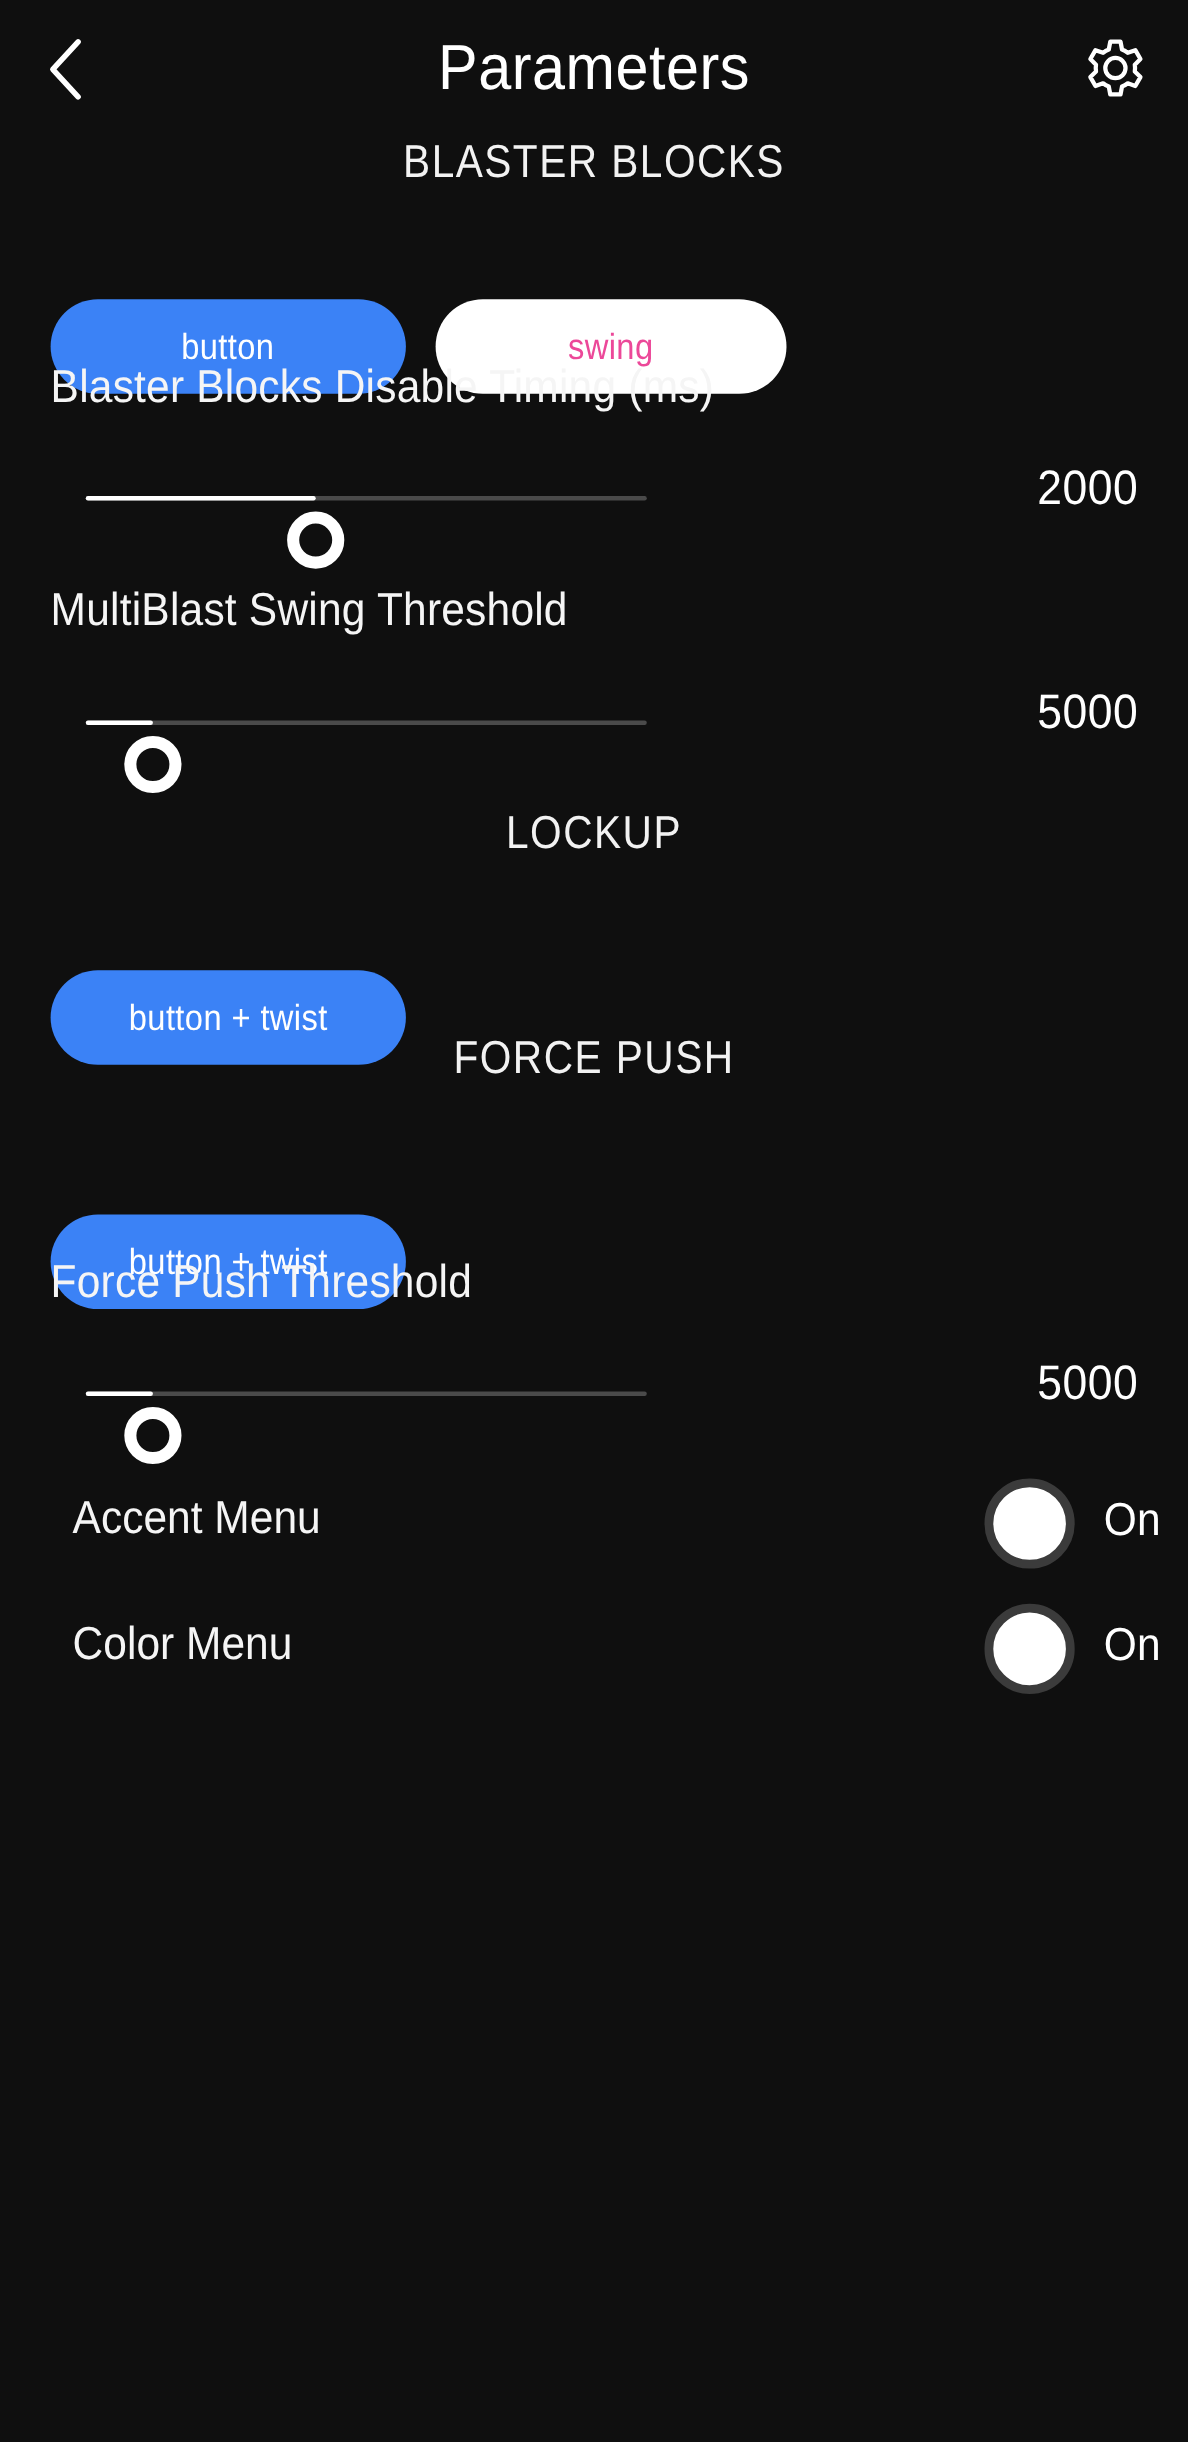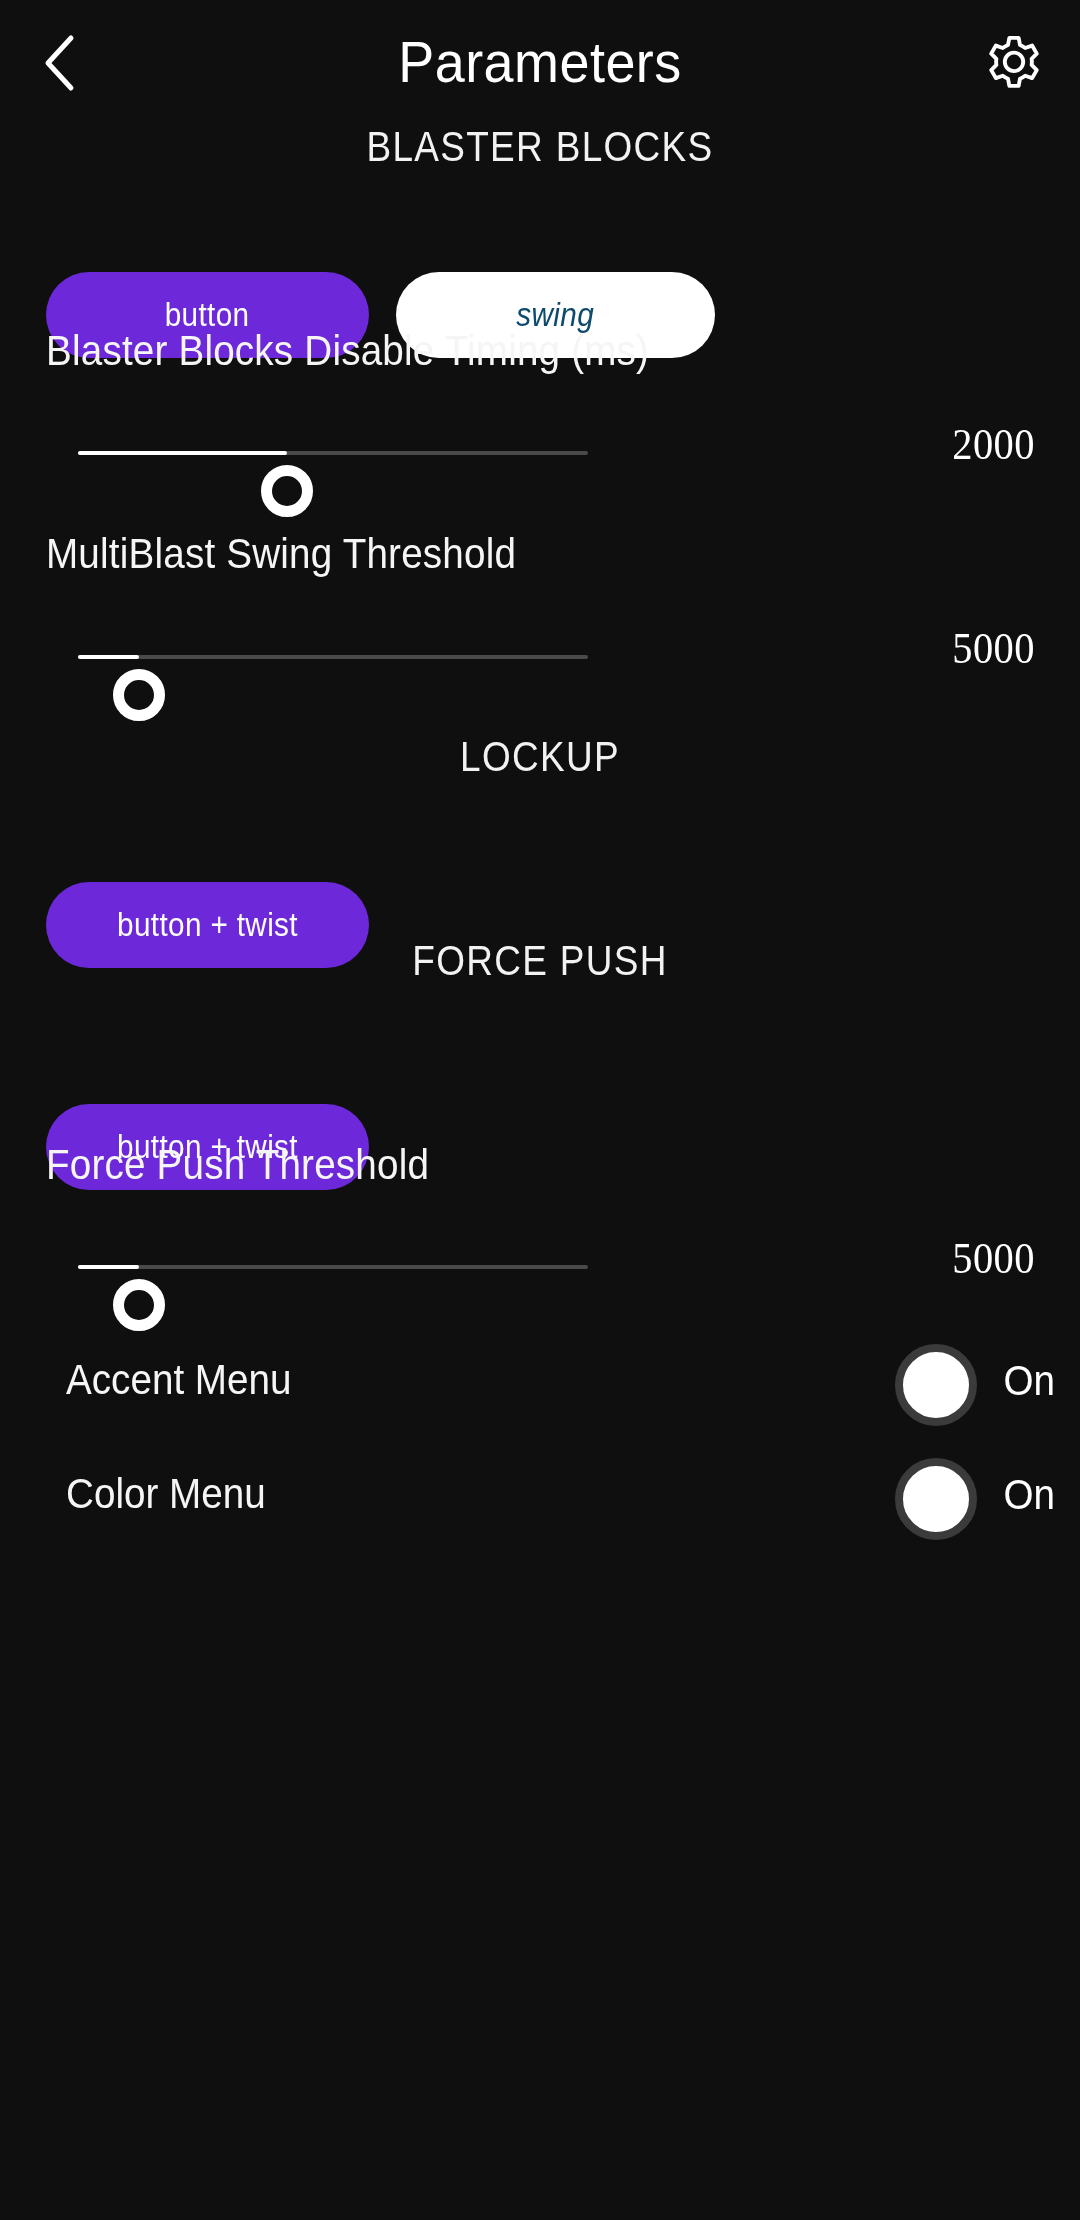--- a/index.html
+++ b/index.html
@@ -48,33 +48,33 @@
   .pill-row { position:absolute; left:0; width:1080px; height:86px; }
   .pill {
     position:absolute; top:0; height:86px;
     border-radius:43px;
     display:flex; align-items:center; justify-content:center;
     font-size:33px; font-weight:300; letter-spacing:0.4px;
   }
   .pill span { transform:scaleX(0.9); transform-origin:center; display:block; }
   .pill.left  { left:46px;  width:323px; }
   .pill.right { left:396px; width:319px; }
-  .pill.selected   { background:#6d28d9; color:#ffffff; }
-  .pill.unselected { background:#ffffff; color:#0c4a6e;font-style:italic; }
+  .pill.selected   { background:#3b82f6; color:#ffffff; }
+  .pill.unselected { background:#ffffff; color:#ec4899; }
 
   
   .field-label {
     position:absolute; left:46px;
     font-size:42px; font-weight:200; letter-spacing:0.2px;
     color:#f5f5f5; white-space:nowrap;
     transform:scaleX(0.92); transform-origin:left center;
   }
 
   
-  .slider-row { position:absolute; left:0; width:1080px; height:80px;font-family:Liberation Serif, serif; }
+  .slider-row { position:absolute; left:0; width:1080px; height:80px; }
   .slider-track {
     position:absolute; left:78px; top:38px; width:510px; height:4px;
     background:#4a4a4a; border-radius:2px;
   }
   .slider-fill {
     position:absolute; left:0; top:0; height:4px;
     background:#ffffff; border-radius:2px;
   }
   .slider-thumb {
     position:absolute; top:14px;

